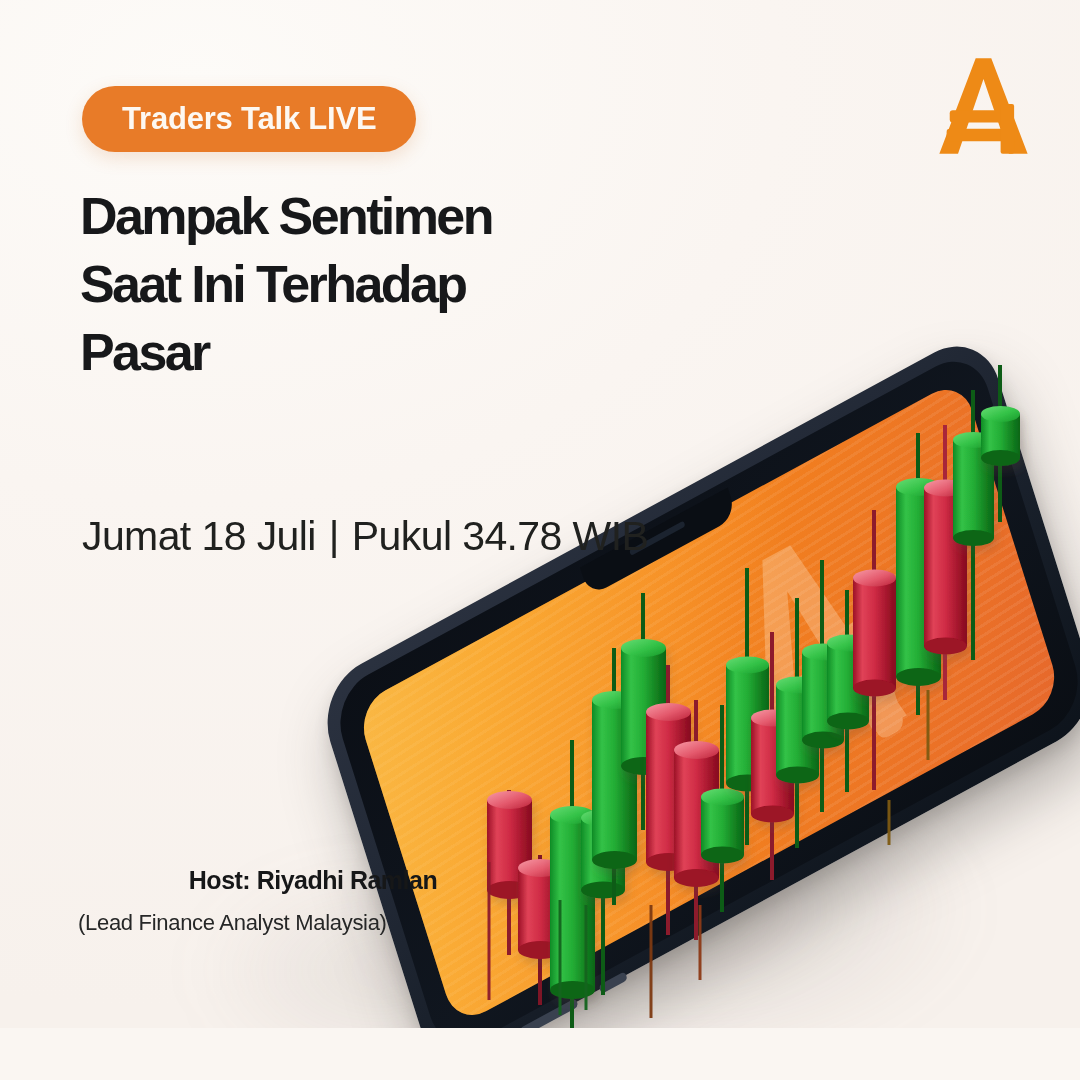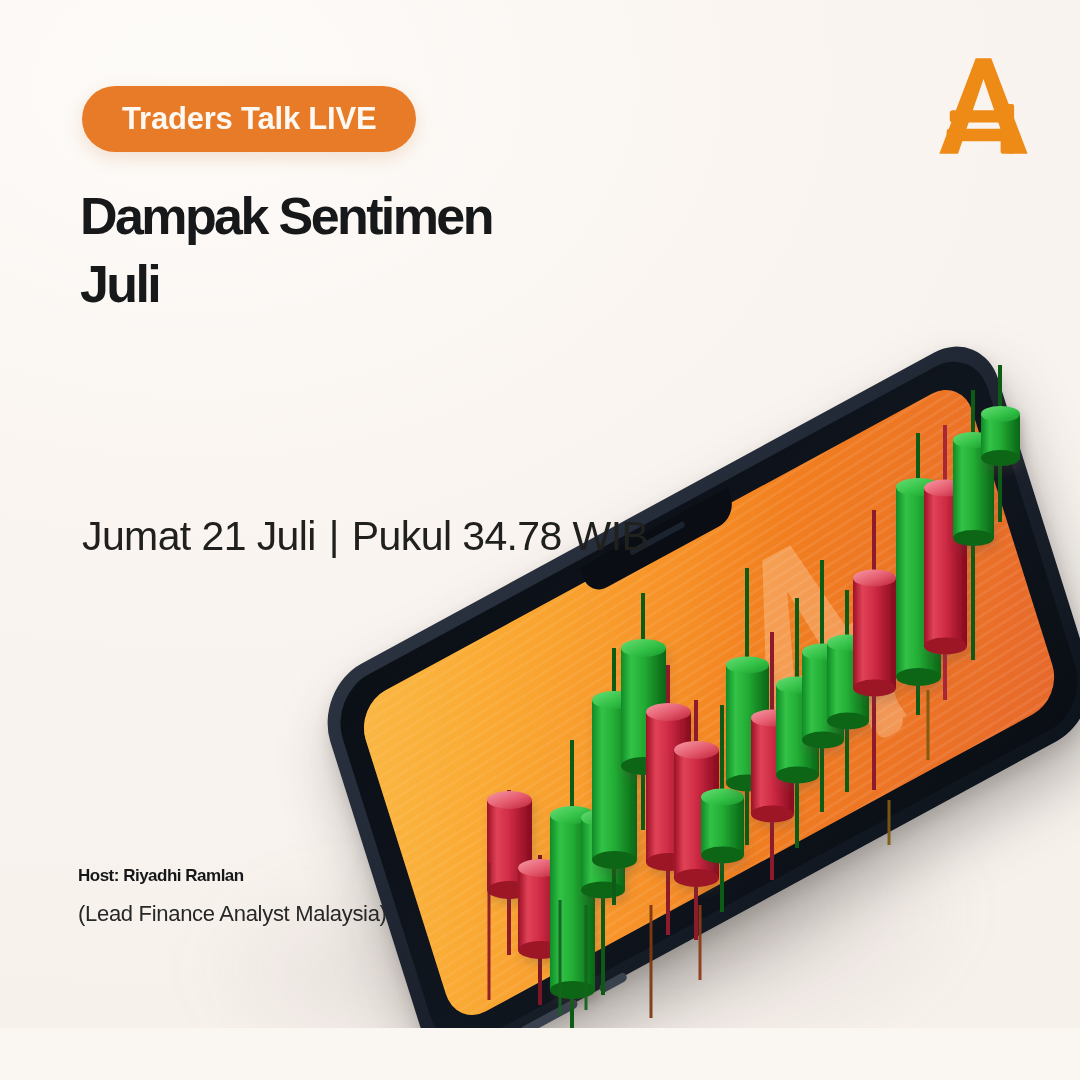--- a/index.html
+++ b/index.html
@@ -56,22 +56,22 @@
     white-space:nowrap;
   }
   .dateline .sep{
     display:inline-block;margin:0 13px;color:#20211f;font-weight:300;
   }
 
   
   .speakers{position:absolute;left:78px;top:866px;width:470px;}
   .sp-block{margin-bottom:34px;}
   .sp-name{
-    color:#161718;font-size:17px;font-weight:bold;letter-spacing:-.5px;
-    line-height:1.16;white-space:nowrap;
+    color:#161718;font-size:25px;font-weight:bold;letter-spacing:-.5px;
+    line-height:1.16;white-space:nowrap;text-align:center;
   }
   .sp-role{
     color:#262727;font-size:22px;font-weight:normal;letter-spacing:-.3px;
     line-height:1.3;margin-top:14px;white-space:nowrap;
   }
 
   
   .logo{position:absolute;right:44px;top:52px;width:104px;height:108px;}
 
   
@@ -397,25 +397,26 @@
         <path d="M42 6 h15 L92 98 H74 L49.5 26 L25 98 H7 Z"></path>
         <rect x="17" y="56" width="58" height="12" rx="3"></rect>
         <rect x="14" y="74" width="68" height="12" rx="3"></rect>
         <rect x="66" y="50" width="13" height="48" rx="2"></rect>
       </g>
     </svg>
   </div>
 
   <div class="headline">
     <span class="ln">Dampak Sentimen</span>
-    <span class="ln">Juli</span>
+    <span class="ln">Saat Ini Terhadap</span>
+    <span class="ln">Pasar</span>
   </div>
 
   <div class="dateline">
-    <span>Jumat 21 Juli</span><span class="sep">|</span><span>Pukul 34.78 WIB</span>
+    <span>Jumat 18 Juli</span><span class="sep">|</span><span>Pukul 34.78 WIB</span>
   </div>
 
   <div class="speakers">
     <div class="sp-block">
       <div class="sp-name">Host: Riyadhi Ramlan</div>
       <div class="sp-role">(Lead Finance Analyst Malaysia)</div>
     </div>
   </div>
 
 </div>

